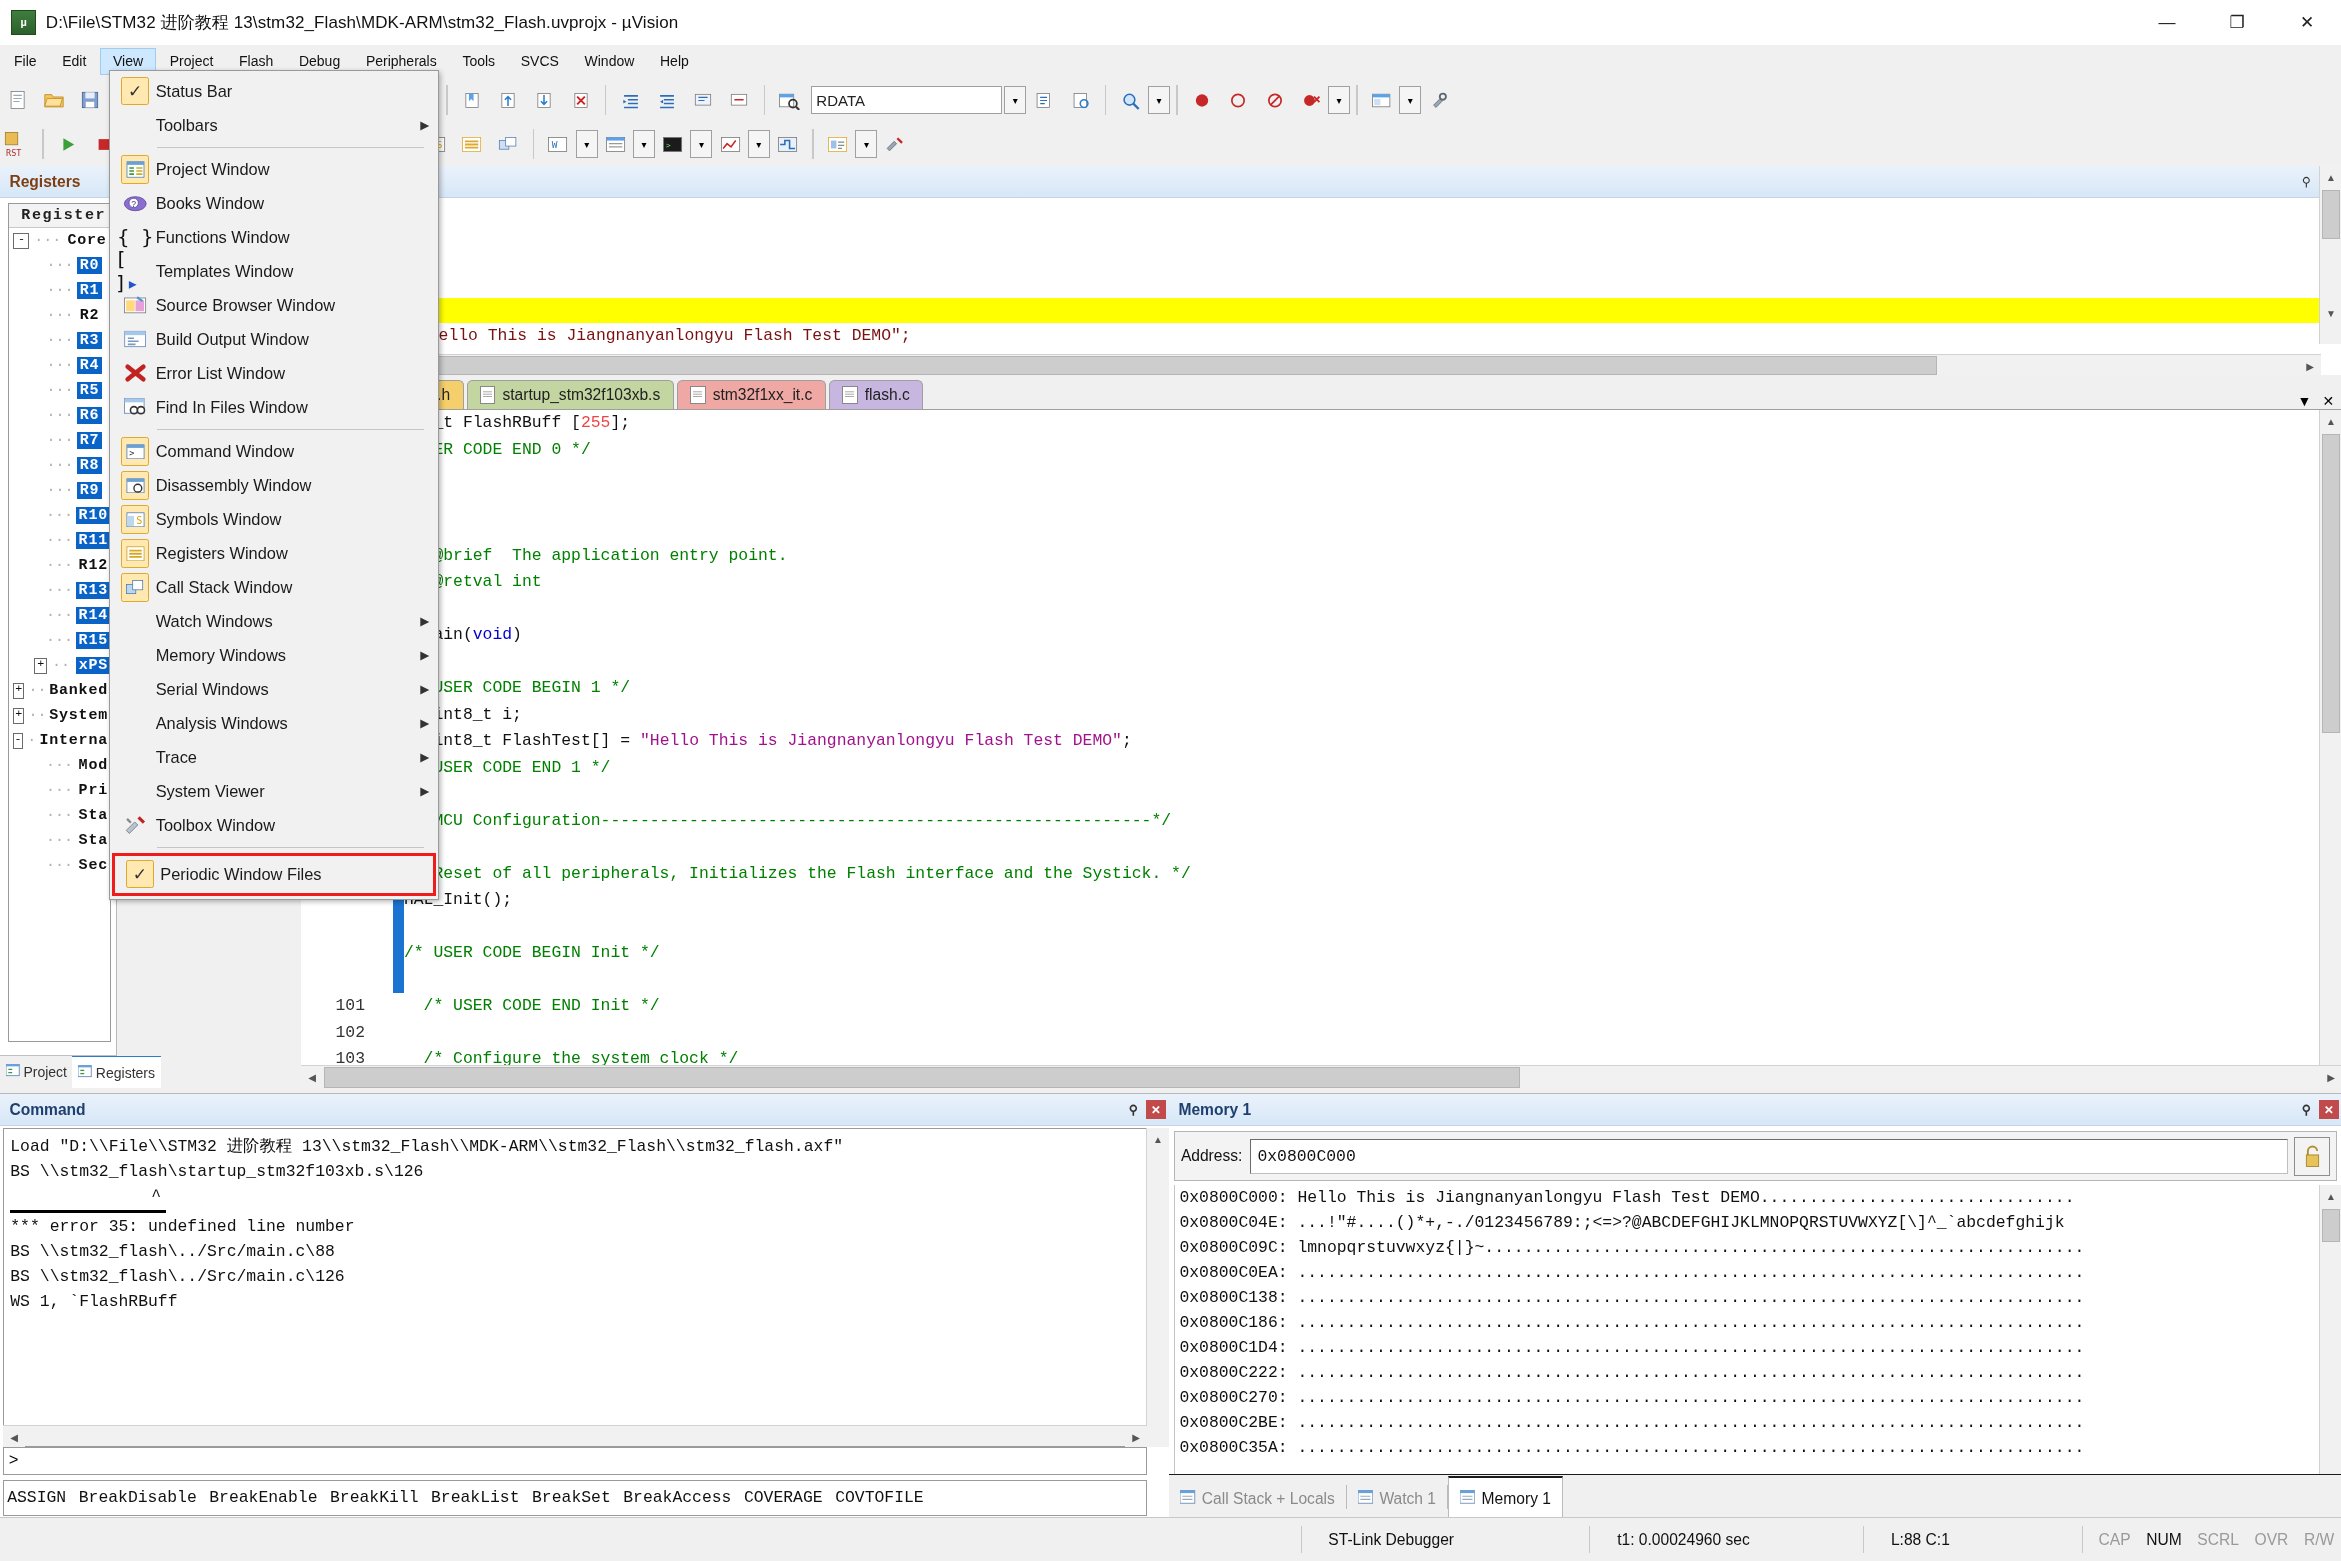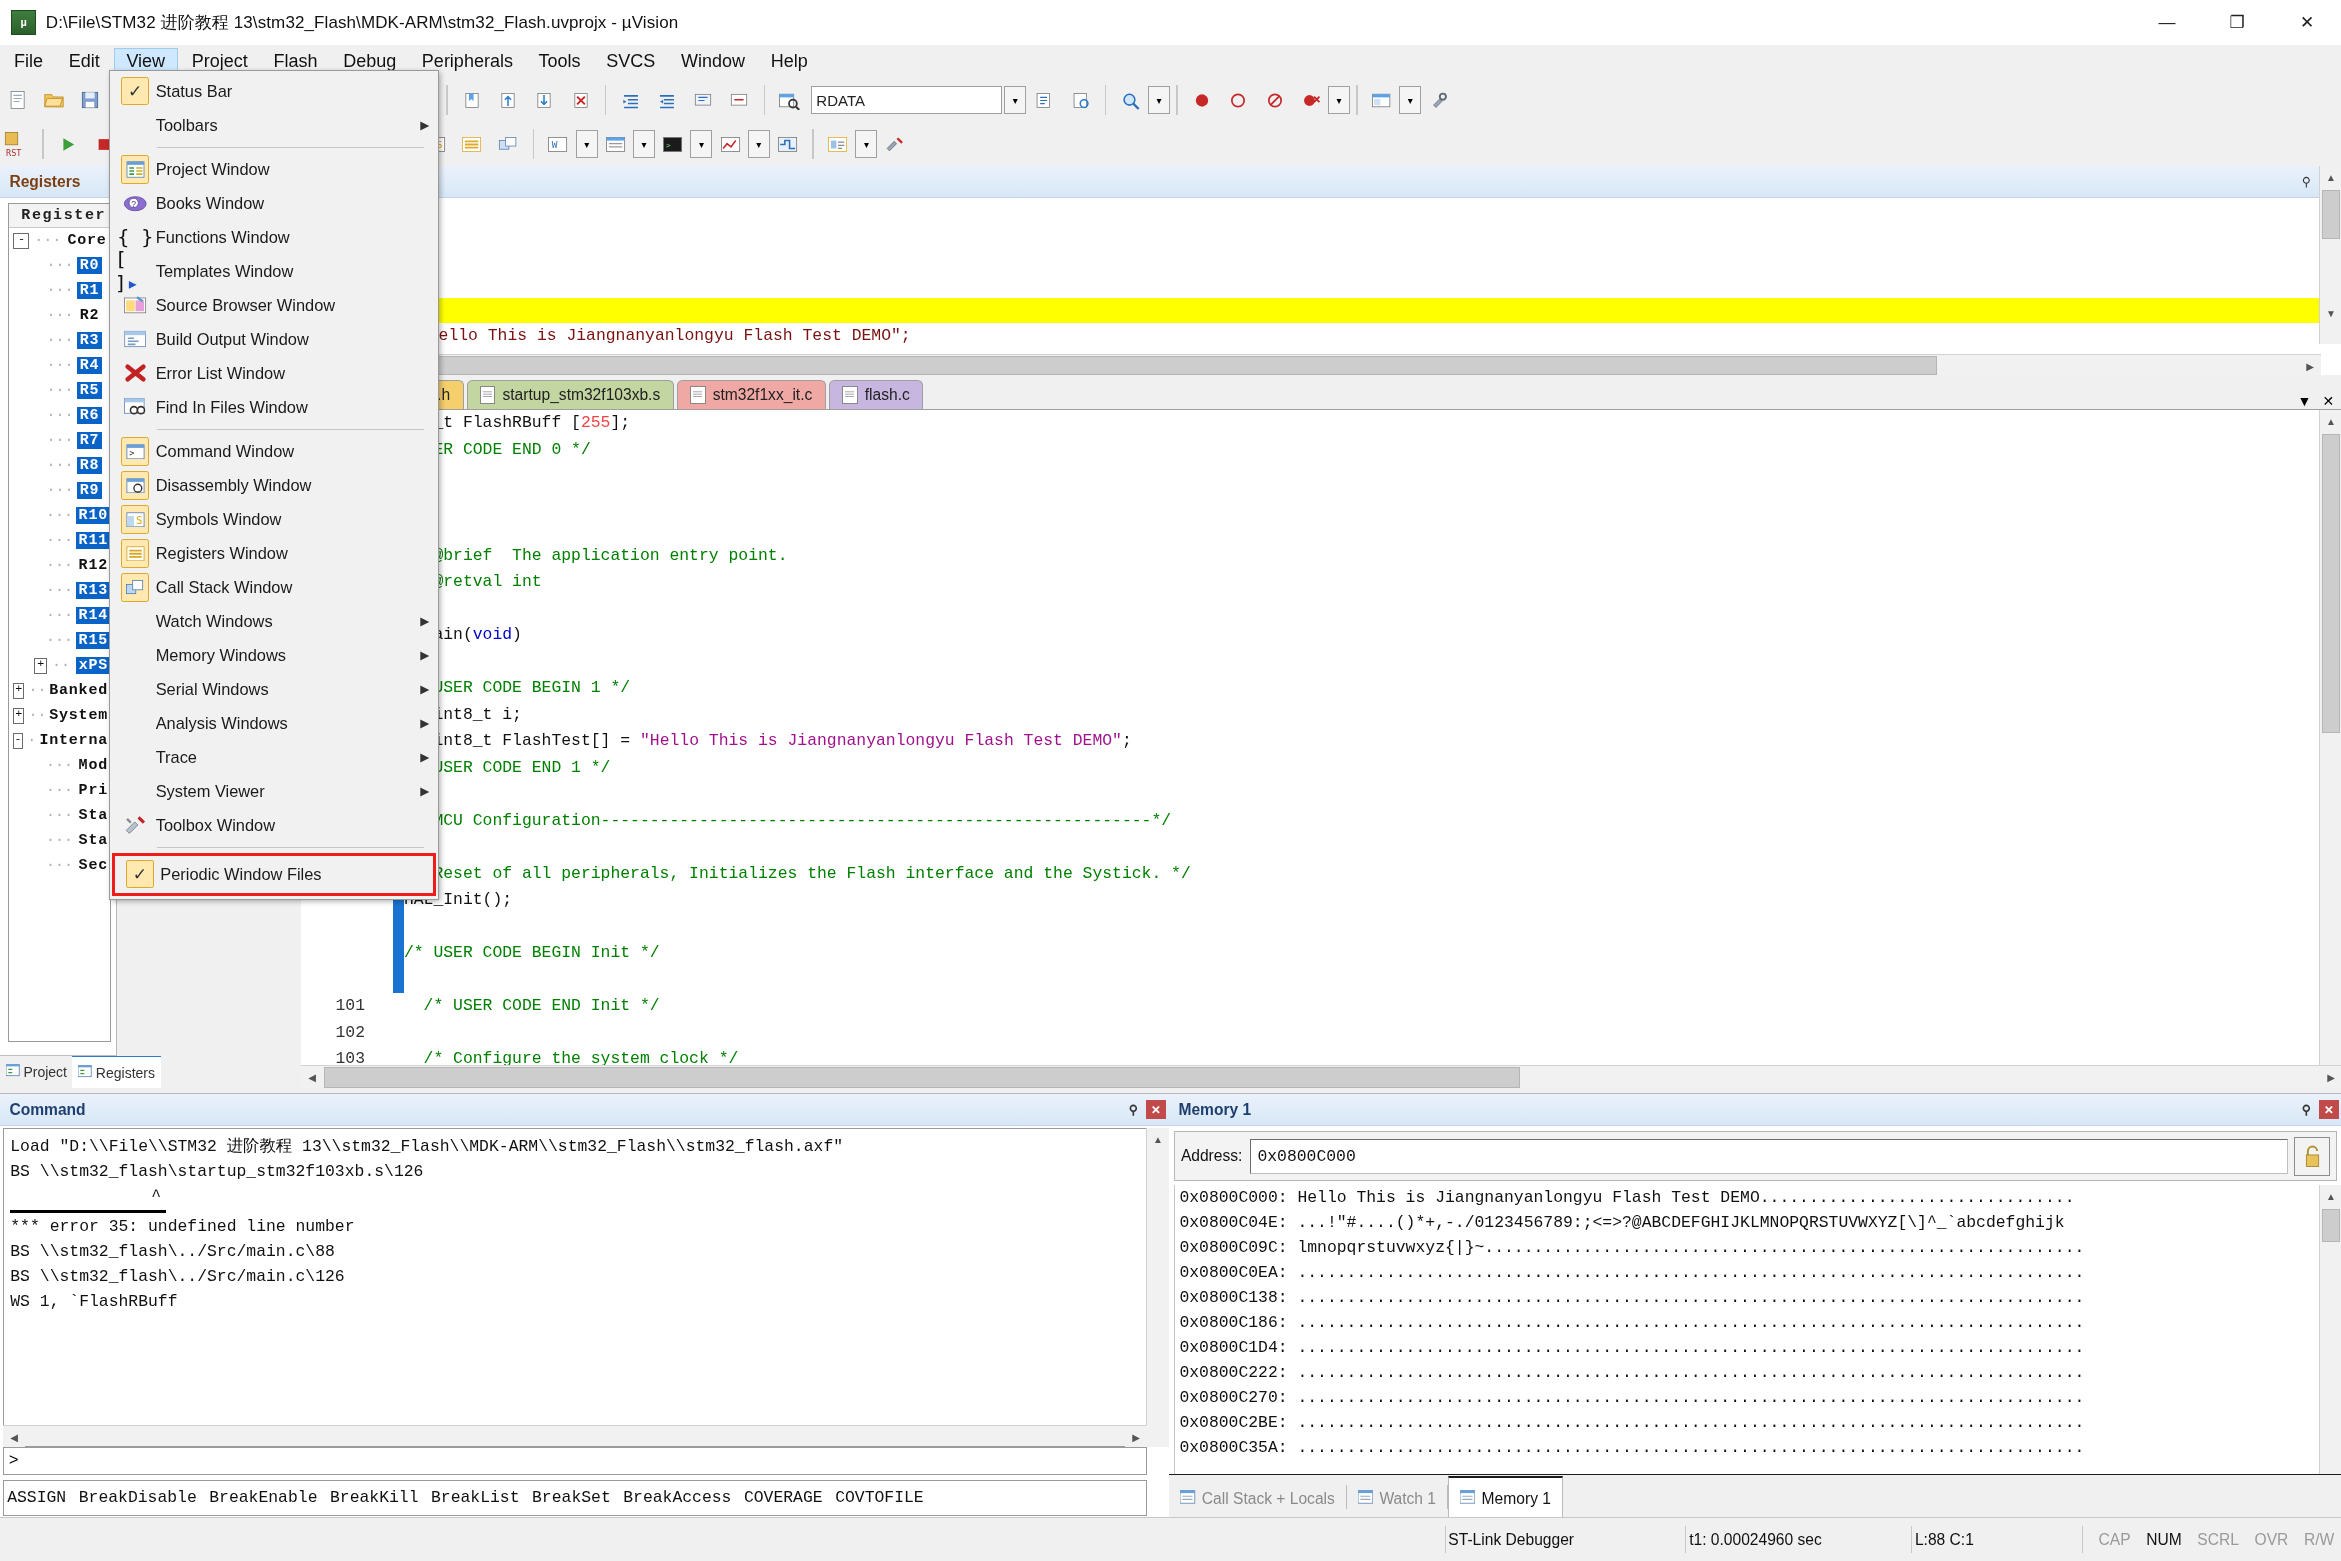--- a/index.html
+++ b/index.html
@@ -8,21 +8,21 @@
 
   
   .titlebar{position:absolute;left:0;top:0;width:2342px;height:45px;background:#ffffff;display:flex;align-items:center;border-bottom:0.8px solid #e4e4e4;}
   .tb-icon{width:23.4px;height:23.4px;margin-left:11px;margin-right:9.4px;background:linear-gradient(#3f7e3f,#2c5f2c);border:1.6px solid #1e4a1e;color:#fff;font-size:11px;font-weight:bold;display:flex;align-items:center;justify-content:center;line-height:1;}
   .tb-title{font-size:17px;color:#111;letter-spacing:0.1px;white-space:nowrap;}
   .tb-btns{position:absolute;right:0;top:0;height:45px;display:flex;}
   .tb-btn{width:70px;height:45px;display:flex;align-items:center;justify-content:center;font-size:17px;color:#222;}
 
   
   .menubar{position:absolute;left:0;top:45px;width:2342px;height:33px;background:#f0f0f0;display:flex;align-items:center;}
-  .menubar .mi{padding:0 11.7px;height:26.5px;line-height:26.5px;font-size:18px;color:#111;margin-left:2.3px;white-space:nowrap;}
+  .menubar .mi{padding:0 11.7px;height:26.5px;line-height:26.5px;font-size:14px;color:#111;margin-left:2.3px;white-space:nowrap;}
   .menubar .mi.active{background:#cde8ff;border:0.8px solid #9ecdf0;height:25px;line-height:25px;}
 
   
   .toolbar{position:absolute;left:0;width:2342px;background:#f0f0f0;display:flex;align-items:center;}
   .toolbar.row1{top:78px;height:44px;}
   .toolbar.row2{top:122px;height:44px;border-bottom:0.8px solid #cfcfcf;}
   .tbtn{width:33px;height:33px;margin:0 1.6px;display:flex;align-items:center;justify-content:center;font-size:15px;color:#3a3a3a;position:relative;}
   .tbtn svg{display:block;}
   .tsep{width:1.6px;height:30px;background:#c8c8c8;margin:0 6.2px;}
   .tfield{height:26.5px;width:180px;border:0.8px solid #a0a0a0;background:#fff;display:flex;align-items:center;padding:0 4.7px;font-size:15px;color:#222;margin:0 3.1px;}
@@ -110,21 +110,21 @@
   .mem-body{position:absolute;left:4.7px;top:91px;right:22px;bottom:45px;background:#fff;overflow:hidden;font-family:"Liberation Mono",monospace;font-size:16.4px;color:#111;border-left:0.8px solid #c5c5c5;}
   .memline{height:25px;line-height:25px;white-space:pre;padding-left:4.7px;}
   .mem-vsb{position:absolute;right:0;top:91px;width:22px;bottom:45px;background:#f1f1f1;border-left:0.8px solid #d2d2d2;}
   .mem-tabs{position:absolute;left:0;bottom:0;width:1173px;height:44px;display:flex;align-items:flex-end;background:#f0f0f0;border-top:1.6px solid #1b1b1b;}
   .mtab{height:41px;display:flex;align-items:center;gap:6.2px;padding:0 11px;font-size:15.6px;color:#8a8a8a;}
   .mtab.sel{background:#fff;color:#111;border-top:2.3px solid #1b1b1b;border-left:0.8px solid #bbb;border-right:0.8px solid #bbb;}
   .mtab-sep{width:0.8px;height:23.4px;background:#bbb;align-self:center;}
 
   
   .statusbar{position:absolute;left:0;bottom:0;width:2342px;height:43px;background:#f0f0f0;border-top:0.8px solid #c8c8c8;display:flex;align-items:center;font-size:15.6px;color:#111;}
-  .sb-cell{padding:0 3px;height:31px;display:flex;align-items:center;}
+  .sb-cell{padding:0 27px;height:31px;display:flex;align-items:center;}
   .sb-div{width:0.8px;height:26.5px;background:#c8c8c8;}
   .sb-flag{padding:0 7.8px;color:#9a9a9a;}
   .sb-flag.on{color:#111;}
   .sb-spacer{flex:1;}
 </style>
 </head>
 <body>
 
 <div class="app">
 

